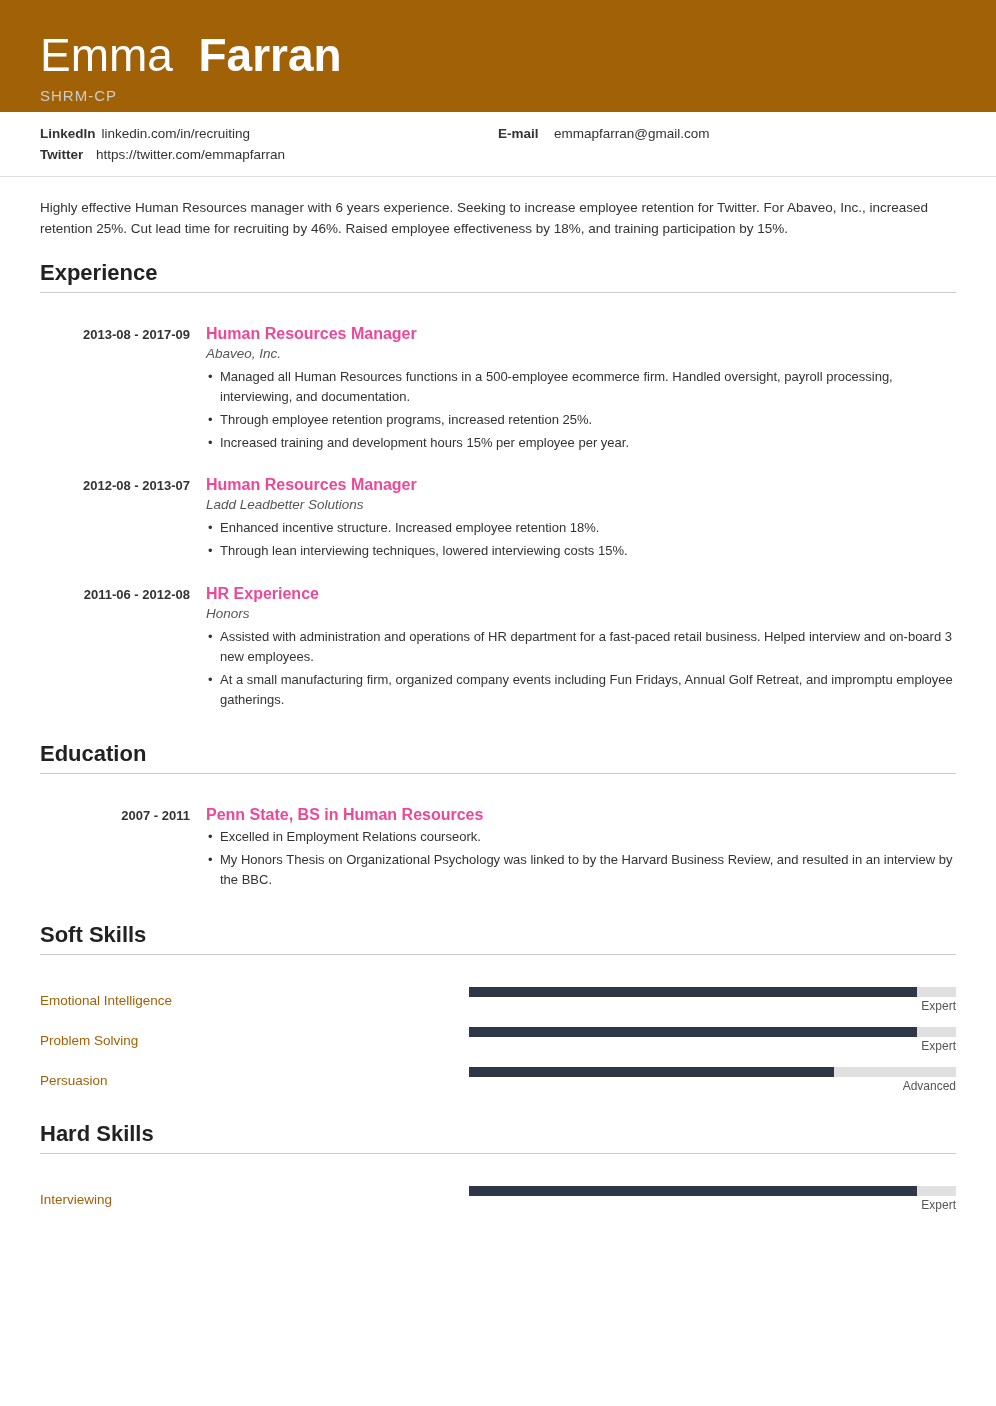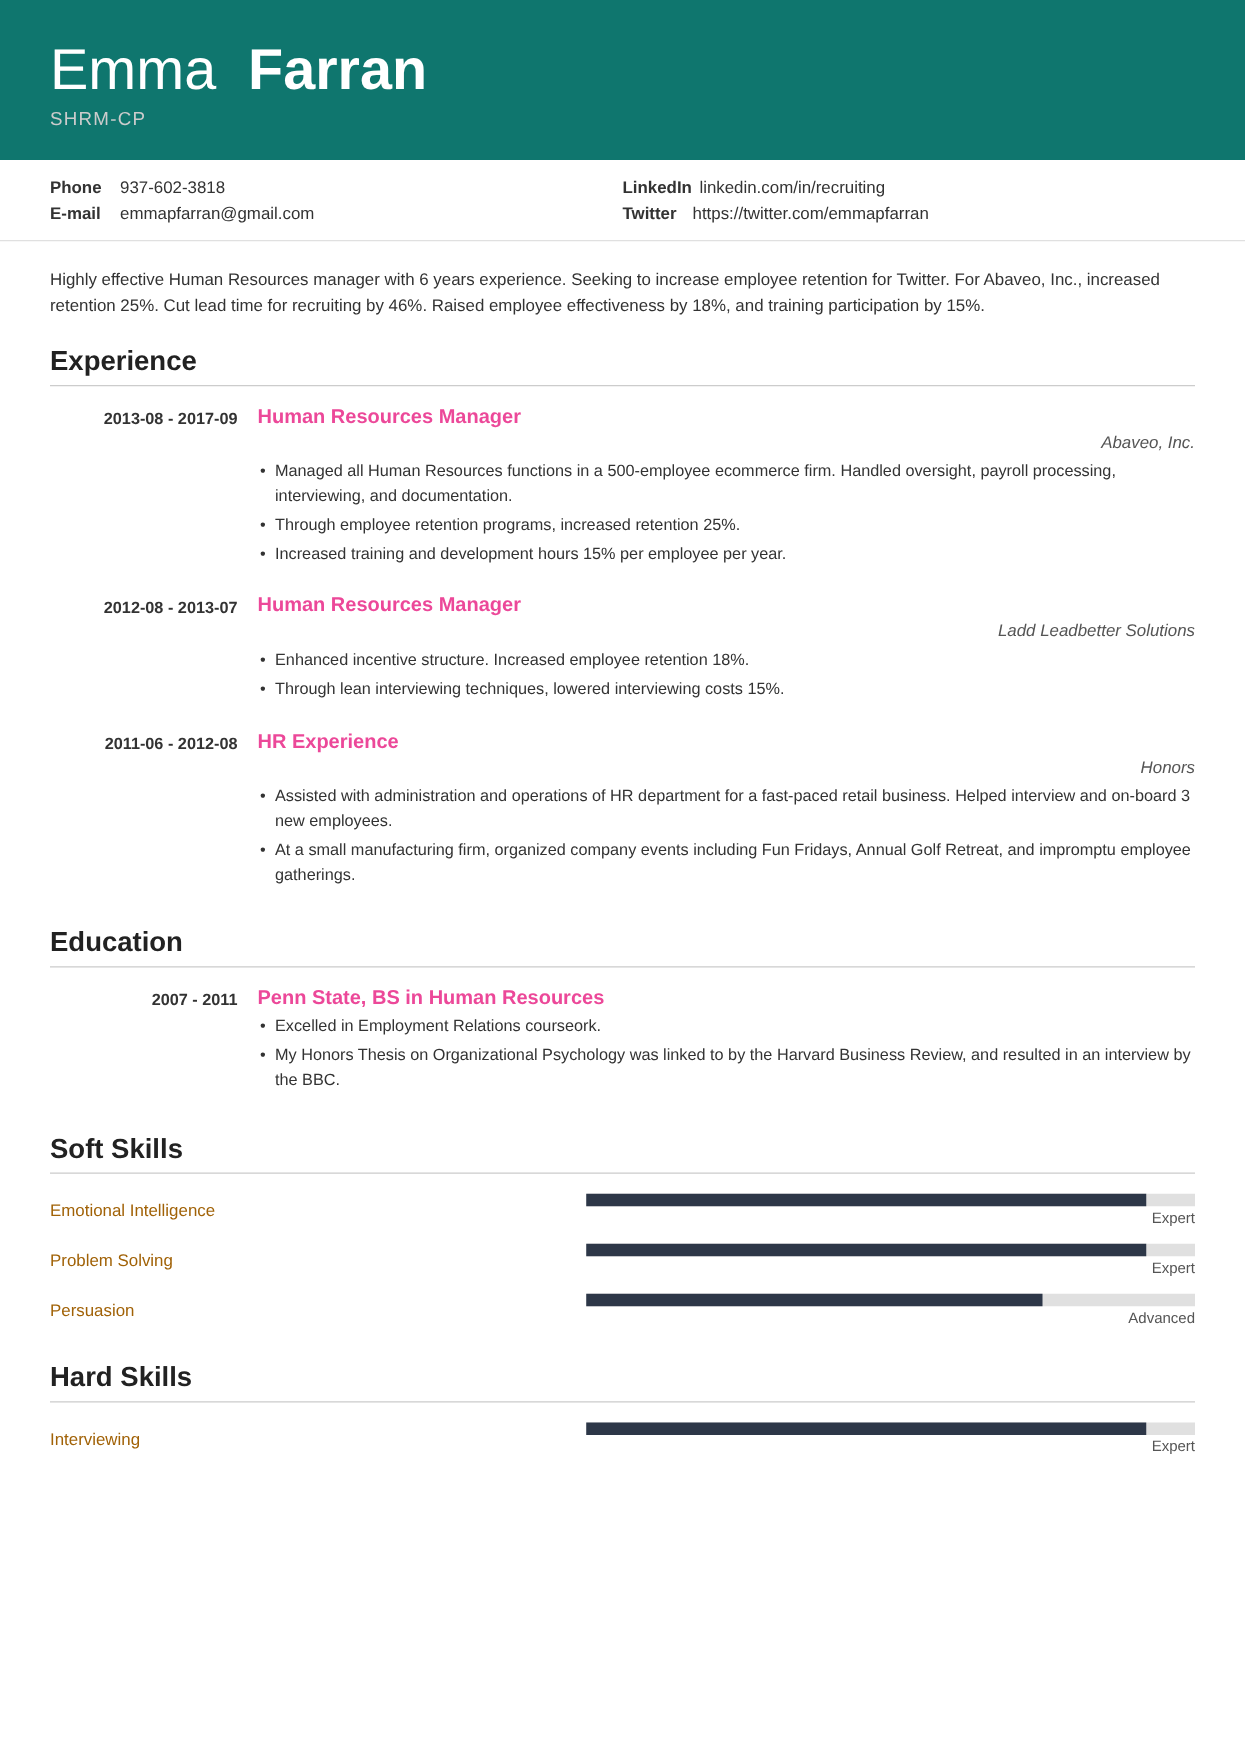--- a/index.html
+++ b/index.html
@@ -6,23 +6,23 @@
     body {
       font-family: Arial, sans-serif;
       font-size: 14px;
       color: #333;
       background: #fff;
       width: 996px;
       min-height: 1406px;
     }
 
     .header-section {
-      background: #0f766e;
+      background: #a16207;
       color: #fff;
-      padding: 30px 40px 24px 40px;
+      padding: 30px 40px 8px 40px;
     }
 
     .header-name {
       font-size: 46px;
       font-weight: 300;
       line-height: 1.1;
       color: #fff;
       margin-bottom: 6px;
     }
 
@@ -76,21 +76,21 @@
       color: #333;
       margin-bottom: 20px;
     }
 
     .section-title {
       font-size: 22px;
       font-weight: 700;
       color: #222;
       border-bottom: 1px solid #ccc;
       padding-bottom: 6px;
-      margin-bottom: 16px;
+      margin-bottom: 32px;
     }
 
     .section-block {
       margin-bottom: 28px;
     }
 
     .experience-entry {
       display: grid;
       grid-template-columns: 150px 1fr;
       gap: 0 16px;
@@ -112,21 +112,20 @@
       font-weight: 700;
       color: #ec4899;
       margin-bottom: 3px;
     }
 
     .entry-company {
       font-style: italic;
       font-size: 13.5px;
       color: #555;
       margin-bottom: 6px;
-      text-align: right;
     }
 
     .entry-bullets {
       list-style: none;
       padding: 0;
     }
 
     .entry-bullets li {
       font-size: 13px;
       line-height: 1.55;
@@ -213,24 +212,20 @@
 <div class="header-section">
   <div class="header-name">
     <span>Emma</span>
     &nbsp;<strong>Farran</strong>
   </div>
   <div class="header-title">SHRM-CP</div>
 </div>
 
 <div class="contact-section">
   <div class="contact-grid">
-    <div class="contact-item">
-      <span class="contact-label">Phone</span>
-      <span class="contact-value">937-602-3818</span>
-    </div>
     <div class="contact-item">
       <span class="contact-label">LinkedIn</span>
       <span class="contact-value">linkedin.com/in/recruiting</span>
     </div>
     <div class="contact-item">
       <span class="contact-label">E-mail</span>
       <span class="contact-value">emmapfarran@gmail.com</span>
     </div>
     <div class="contact-item">
       <span class="contact-label">Twitter</span>

